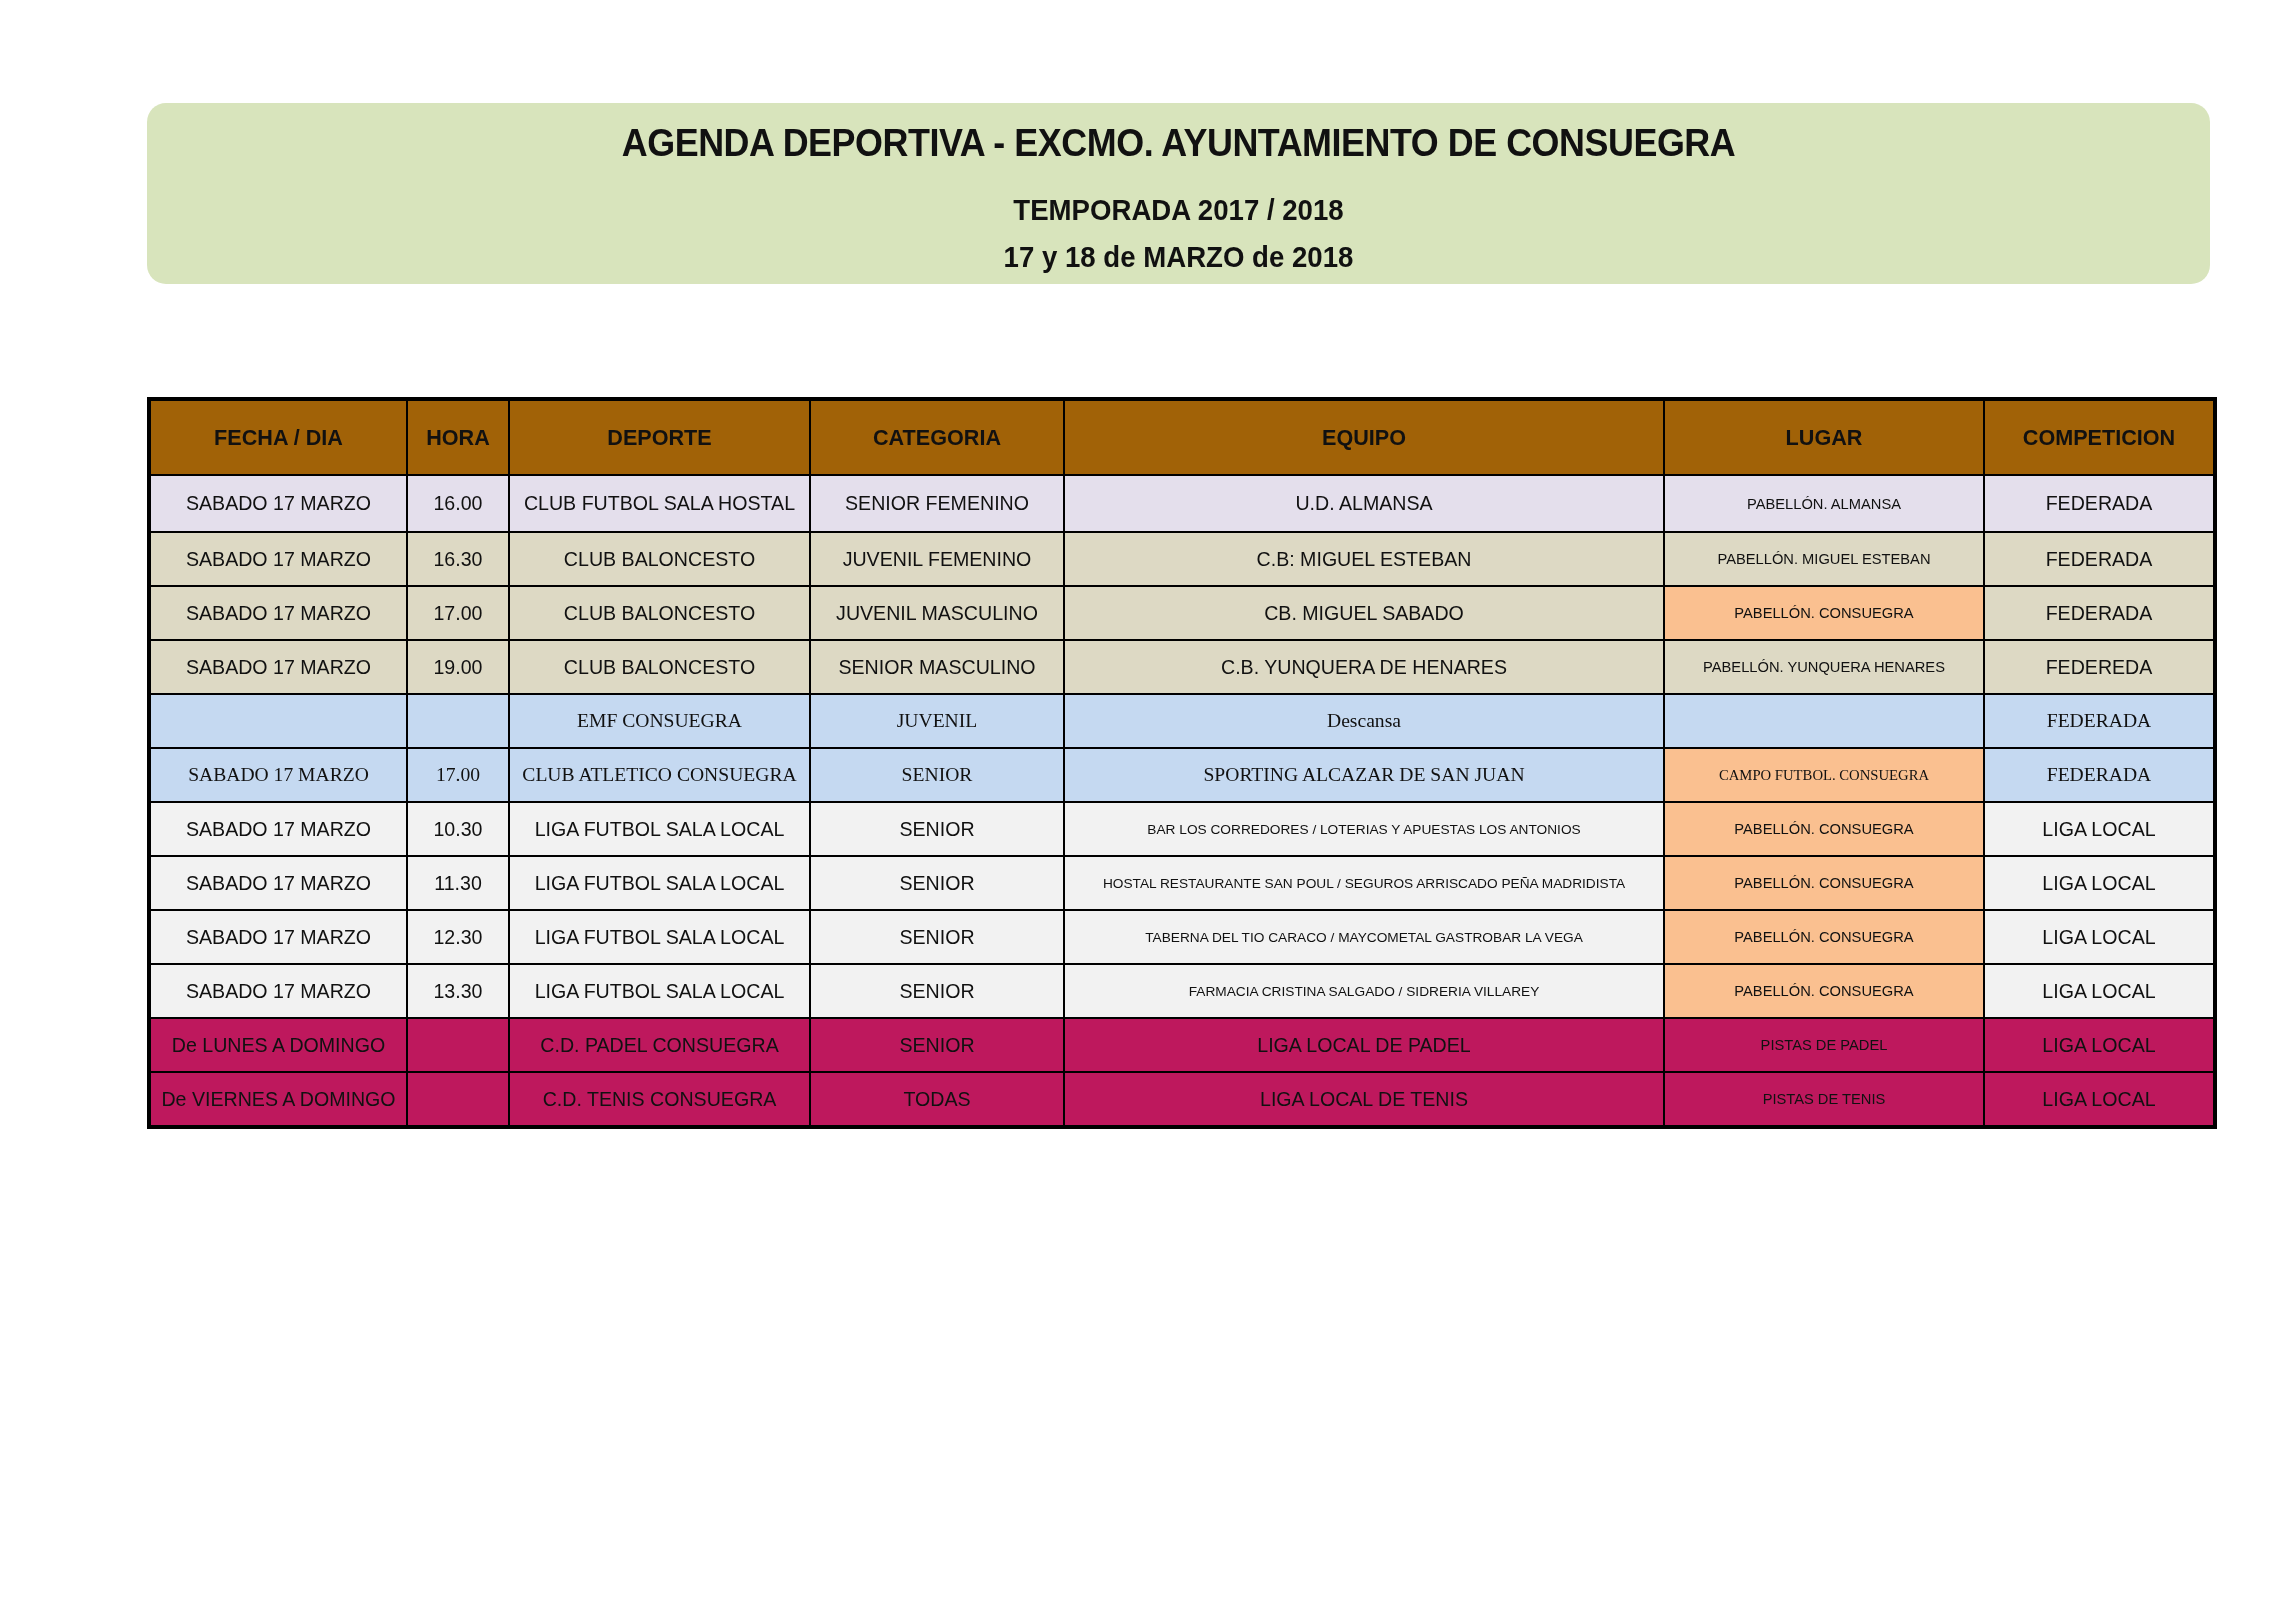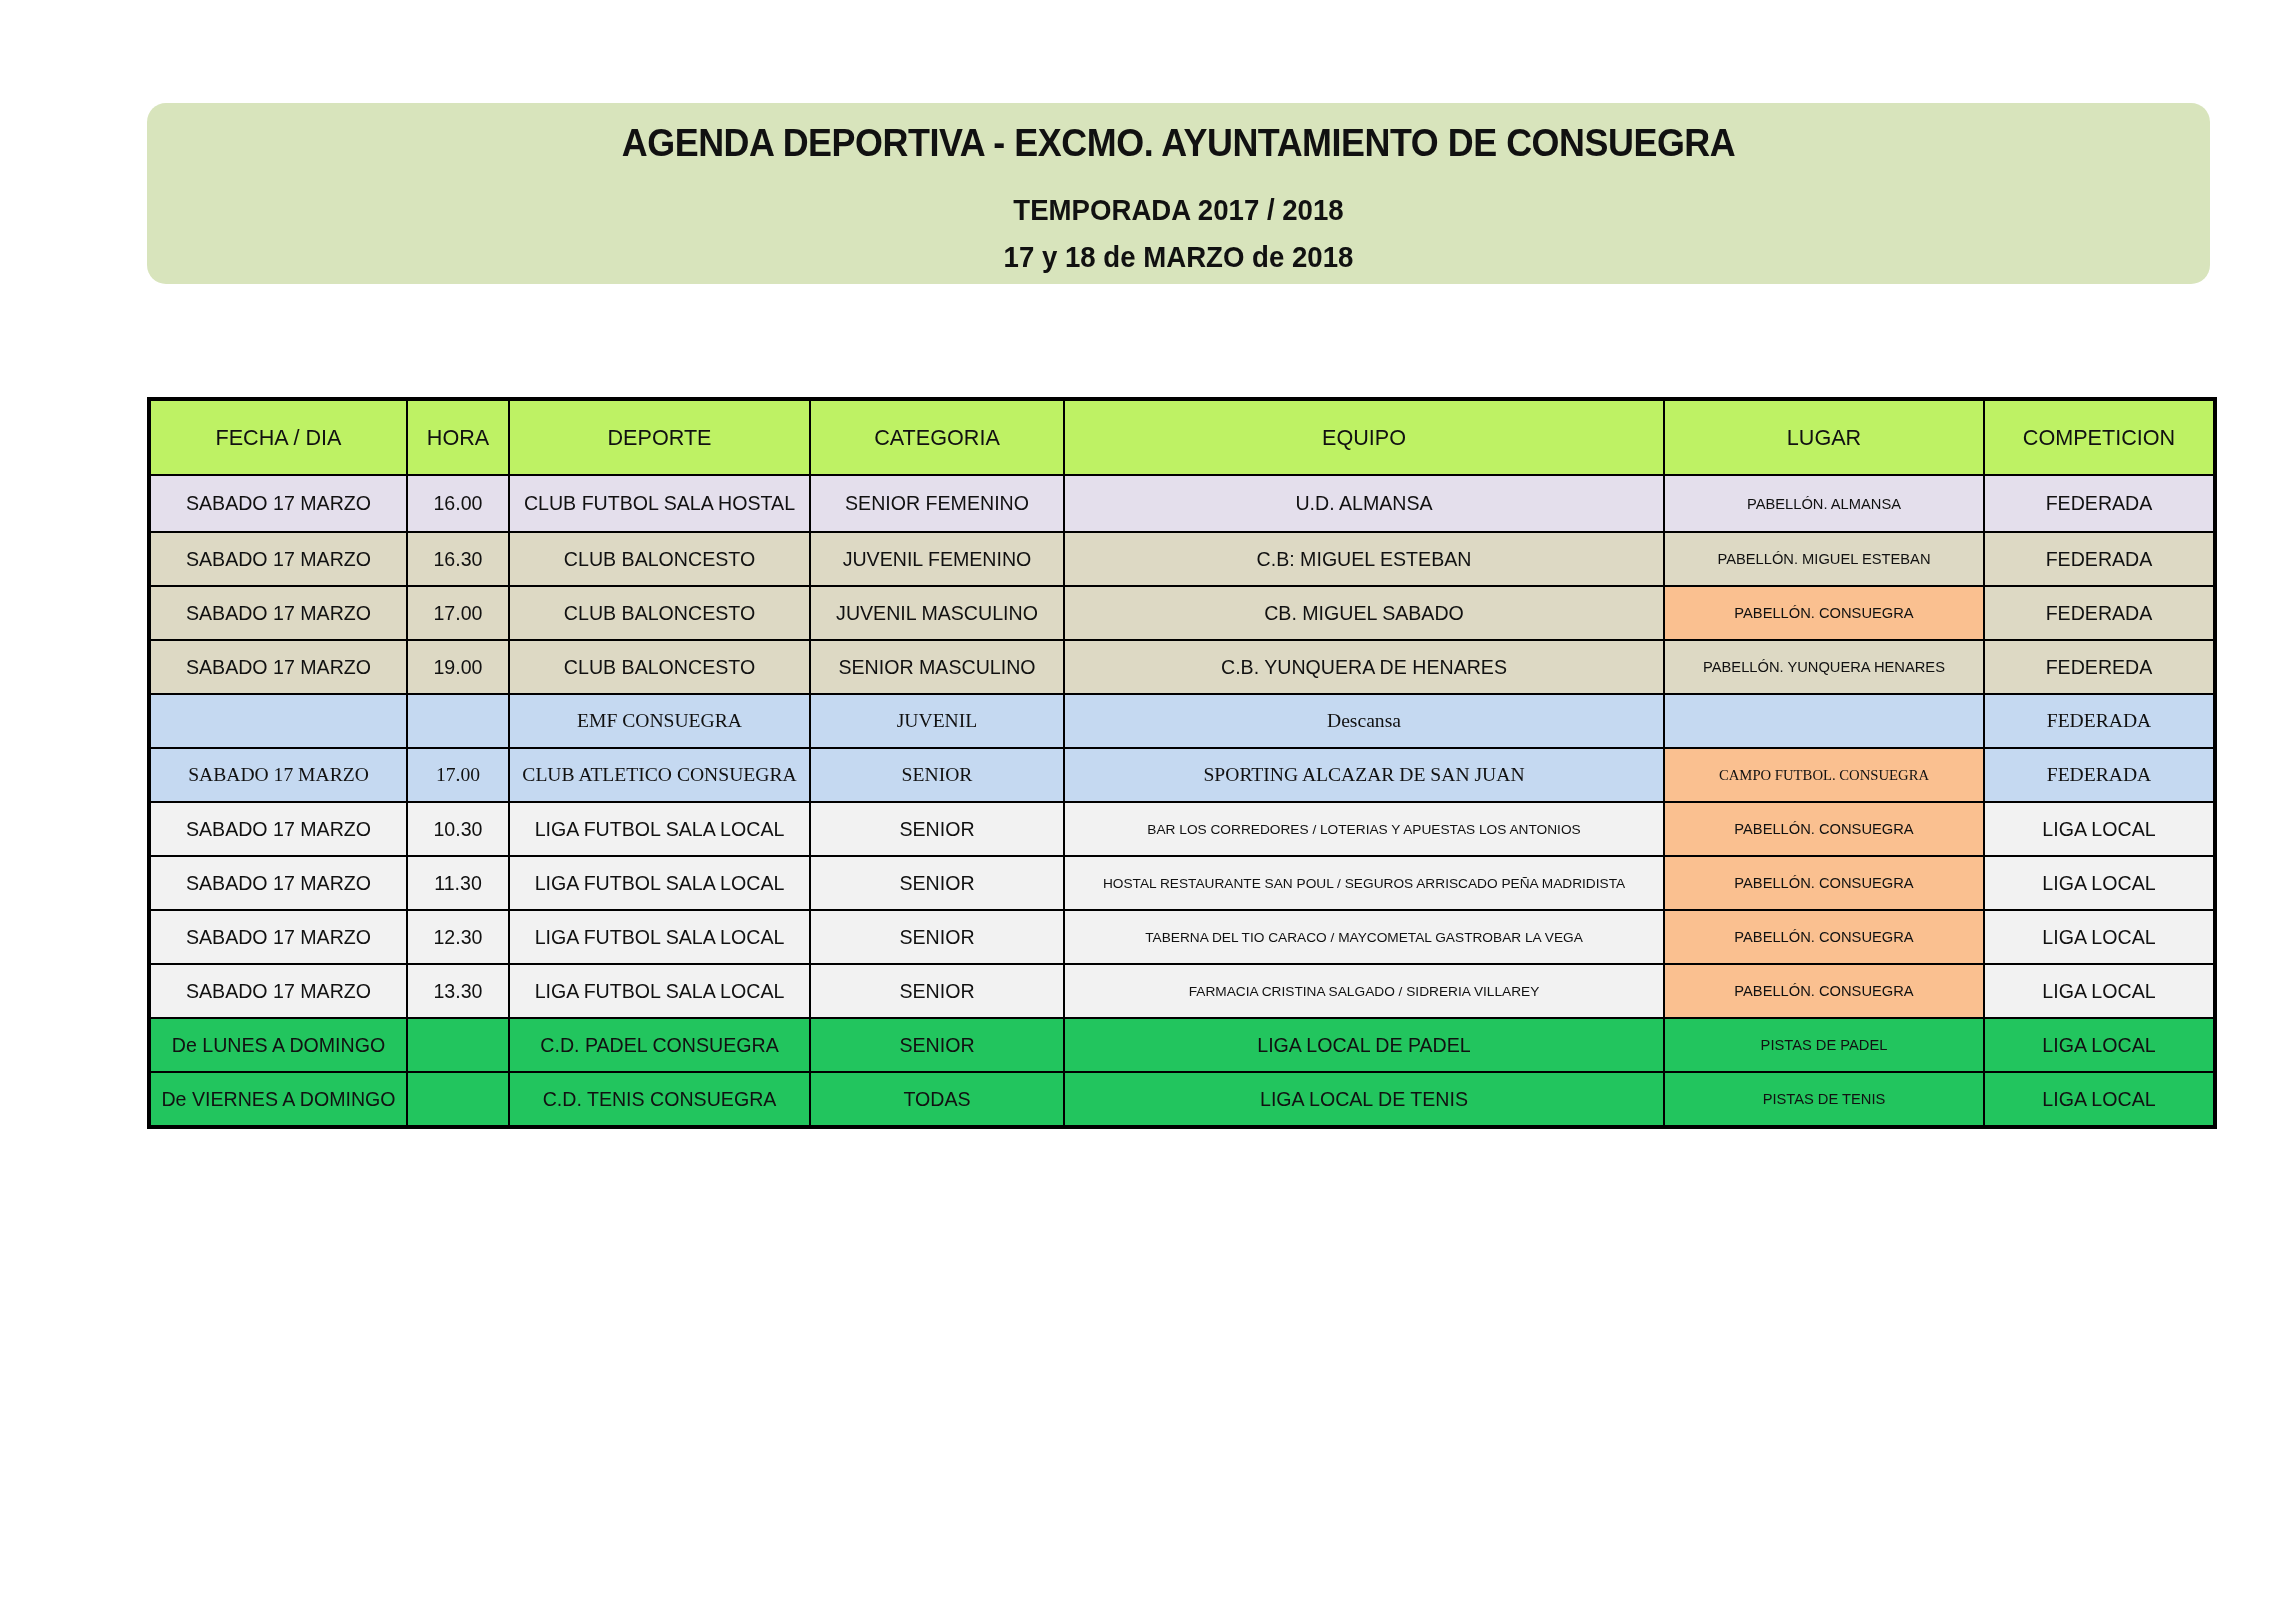--- a/index.html
+++ b/index.html
@@ -11,31 +11,31 @@
                 letter-spacing: -0.5px; transform: scaleX(0.92); }
   .banner .t2 { position: absolute; left: 0; right: 0; top: 90px; font-size: 30px; font-weight: bold;
                 transform: scaleX(0.92); }
   .banner .t3 { position: absolute; left: 0; right: 0; top: 137px; font-size: 30px; font-weight: bold;
                 transform: scaleX(0.92); }
   table.agenda { position: absolute; left: 147px; top: 397px; width: 2065px;
                  border-collapse: collapse; table-layout: fixed;
                  border: 4.9px solid #000; }
   table.agenda th, table.agenda td { border: 2.9px solid #000; text-align: center; vertical-align: middle;
                  padding: 0 3.9px; overflow: hidden; white-space: nowrap; }
-  table.agenda th { height: 73px; background: #bef264; font-size: 21.6px; font-weight: normal; }
+  table.agenda th { height: 73px; background: #a16207; font-size: 21.6px; font-weight: bold; }
   table.agenda td { height: 52px; font-size: 19.6px; }
   table.agenda tr.r-first td { height: 55px; }
   td.small { font-size: 14.7px !important; margin-left: 12px; }
   td.xsmall { font-size: 13.7px !important; }
   td.hl-orange { background: #fac090 !important; }
   tr.c-lavender td { background: #e4dfec; }
   tr.c-tan td { background: #ddd9c4; }
   tr.c-blue td { background: #c5d9f1; font-family: Liberation Serif, serif; }
   tr.c-white td { background: #f2f2f2; }
-  tr.c-gray td { background: #22c55e; }
+  tr.c-gray td { background: #be185d; }
 </style>
 </head>
 <body>
 
 <div class="banner">
   <div class="t1">AGENDA DEPORTIVA - EXCMO. AYUNTAMIENTO DE CONSUEGRA</div>
   <div class="t2">TEMPORADA 2017 / 2018</div>
   <div class="t3">17 y 18 de MARZO de 2018</div>
 </div>
 

